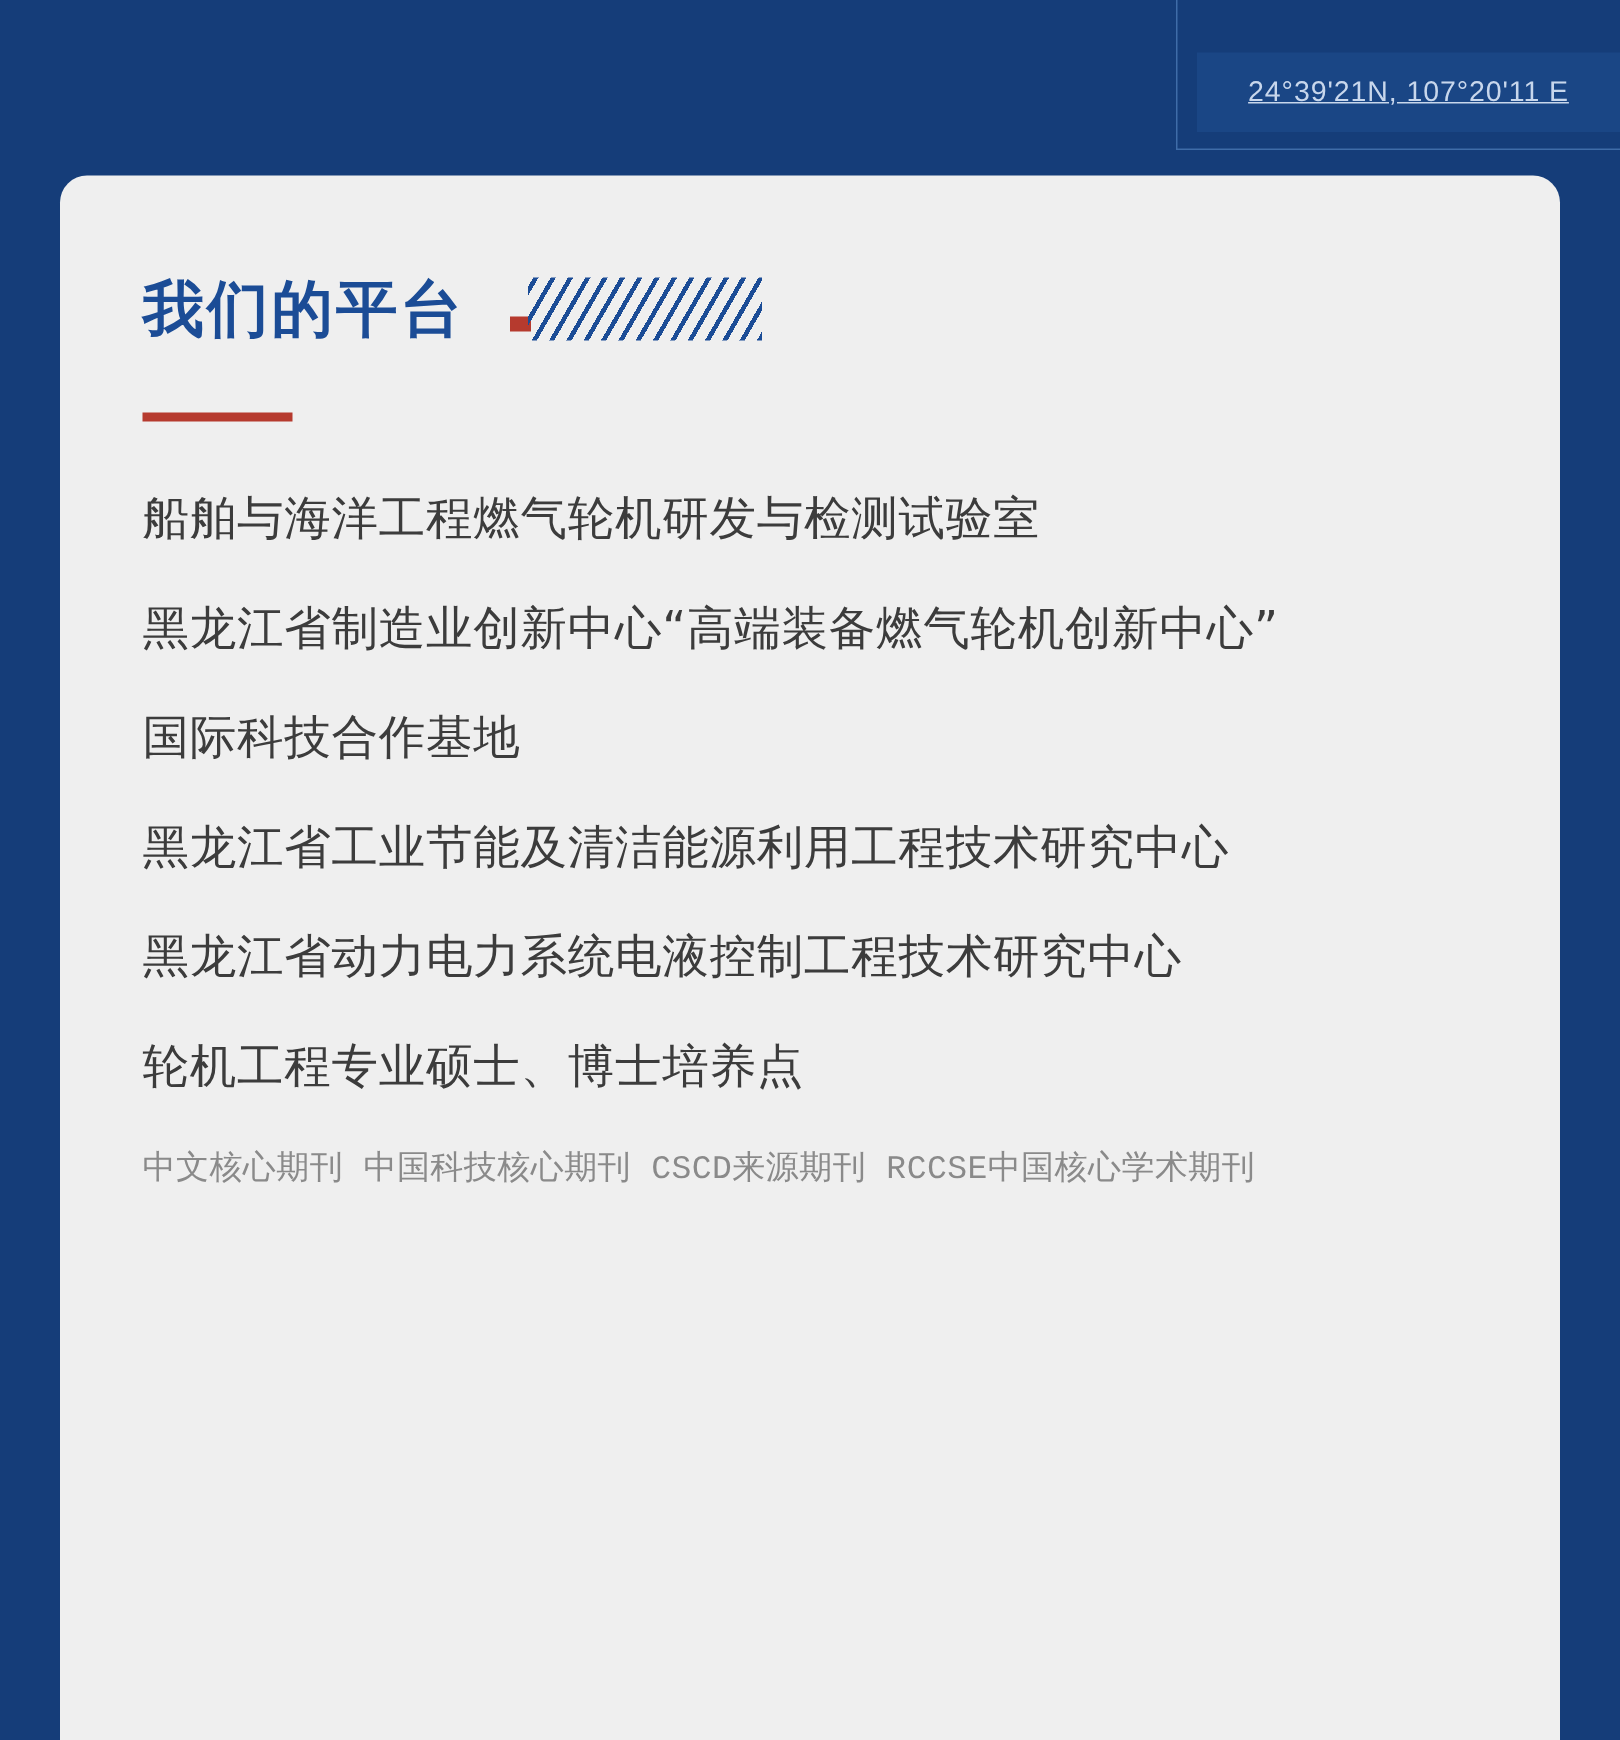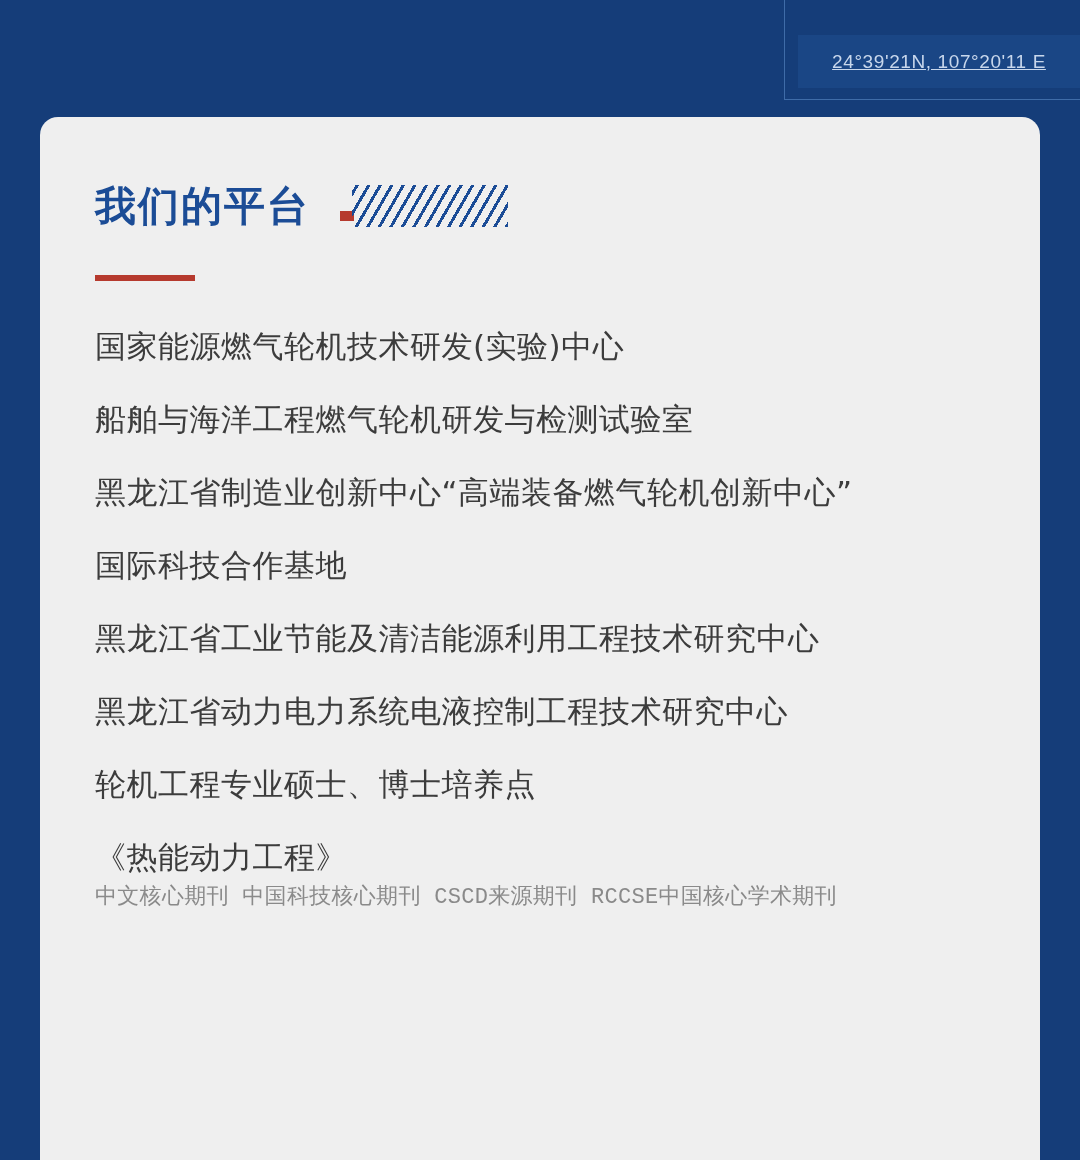--- a/index.html
+++ b/index.html
@@ -158,24 +158,22 @@
   <div class="heading-row">
     <div class="heading-title">我们的平台</div>
     <div class="hatch-block">
       <div class="tick"></div>
       <div class="hatch"></div>
     </div>
   </div>
   <div class="heading-underline"></div>
 
   <div class="list">
-    <div class="list-item">国家能源燃气轮机技术研发(实验)中心</div>
     <div class="list-item">船舶与海洋工程燃气轮机研发与检测试验室</div>
     <div class="list-item">黑龙江省制造业创新中心“高端装备燃气轮机创新中心”</div>
     <div class="list-item">国际科技合作基地</div>
     <div class="list-item">黑龙江省工业节能及清洁能源利用工程技术研究中心</div>
     <div class="list-item">黑龙江省动力电力系统电液控制工程技术研究中心</div>
     <div class="list-item">轮机工程专业硕士、博士培养点</div>
-    <div class="journal">《热能动力工程》</div>
     <div class="journal-tags">中文核心期刊  中国科技核心期刊  CSCD来源期刊  RCCSE中国核心学术期刊</div>
   </div>
 
 </div>
 
 </body></html>

